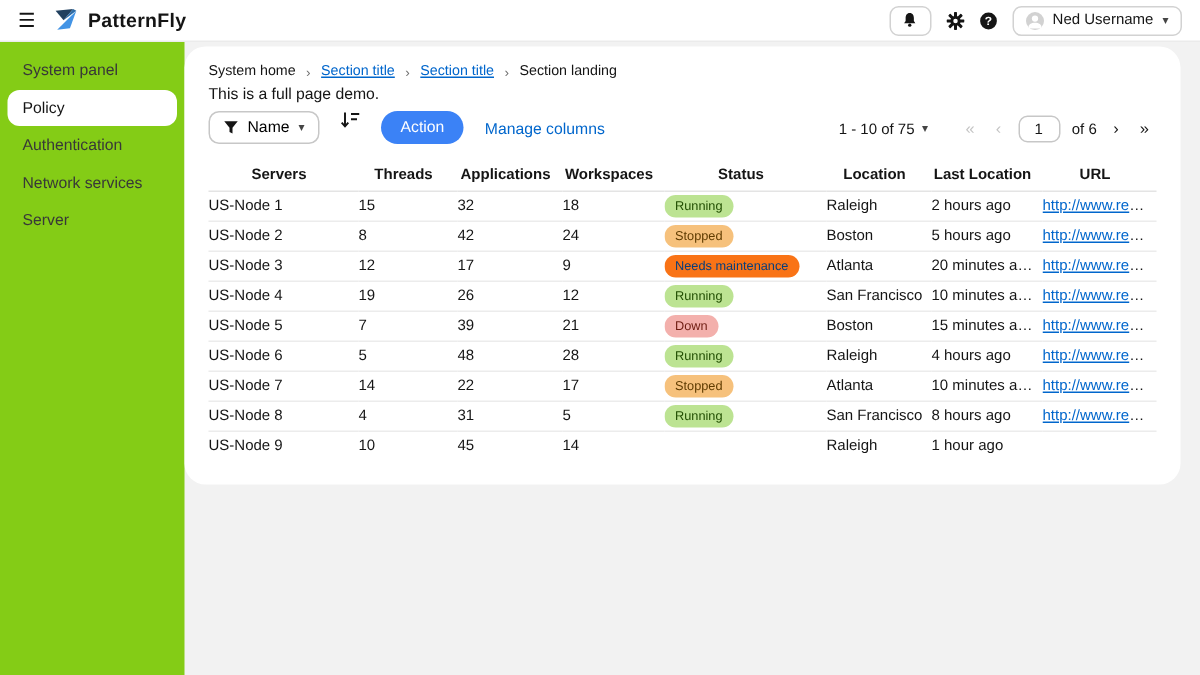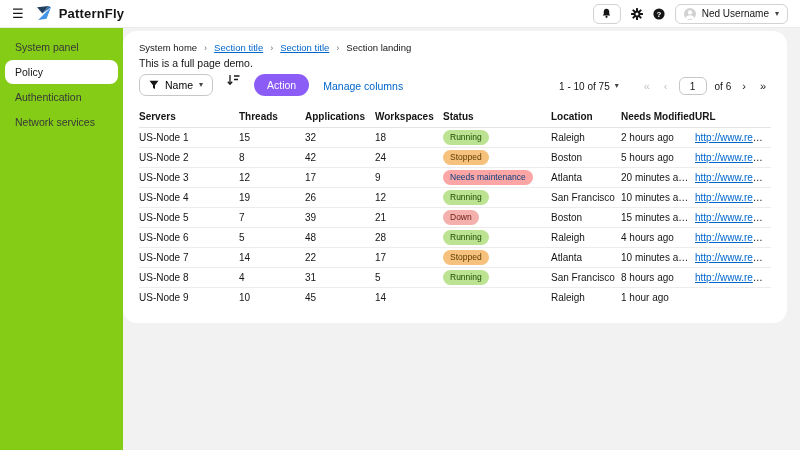--- a/index.html
+++ b/index.html
@@ -41,38 +41,38 @@
 
   
   .page-title { font-size:19px; font-weight:700; margin-top:8px; }
   .page-desc { font-size:10.5px; margin-top:4px; color:#151515; }
 
   
   .toolbar { display:flex; margin-top:5px; height:24px; }
   .filter-btn { border:1px solid #c7c7c7; border-radius:7px; background:#fff; height:22px;
                 display:flex; align-items:center; gap:6px; padding:0 9px; font-size:10.5px; cursor:pointer; }
   .sort-btn { margin-left:14px; background:none; border:none; display:flex; cursor:pointer; }
-  .action-btn { margin-left:14px; background:#8b5cf6; color:#fff; border:none; border-radius:11px;
+  .action-btn { margin-left:14px; background:#3b82f6; color:#fff; border:none; border-radius:11px;
                 height:22px; padding:0 13px; font-size:10.5px; cursor:pointer; }
   .link-btn { margin-left:14px; background:none; border:none; color:#0066cc; font-size:10.5px; cursor:pointer; }
   .toolbar-spacer { flex:1; }
 
   
   .pagination { display:flex; align-items:center; gap:6px; font-size:10px; color:#151515; }
   .pag-range { display:flex; align-items:center; gap:5px; cursor:pointer; }
   .pag-nav { display:flex; align-items:center; gap:4px; margin-left:14px; }
   .pag-arrow { background:none; border:none; font-size:11px; padding:2px 5px; cursor:pointer; color:#151515; }
   .pag-arrow.disabled { color:#c4c4c4; cursor:default; }
   .pag-input { width:28px; height:18px; border:1px solid #c7c7c7; border-radius:6px;
                text-align:center; font-size:10px; font-family:inherit; color:#151515; margin:0 2px; }
   .pag-of { margin:0 2px; }
 
   
   table { width:100%; border-collapse:collapse; table-layout:fixed; margin-top:8px; }
-  th { font-size:10px; font-weight:700; text-align:left; padding:5px 6px 5px 0;
+  th { font-size:10px; font-weight:700; text-align:center; padding:5px 6px 5px 0;
        border-bottom:1px solid #e4e4e4; color:#151515; white-space:nowrap; overflow:hidden; }
   td { font-size:10px; padding:0 6px 0 0; height:20px; border-bottom:1px solid #ececec;
        white-space:nowrap; overflow:hidden; text-overflow:ellipsis; color:#151515; }
   tr:last-child td { border-bottom:none; }
   .badge { display:inline-block; font-size:8.5px; padding:2px 7px; border-radius:8px; line-height:1.2; }
   .cell-link { color:#0066cc; text-decoration:underline; cursor:pointer; }
 </style>
 </head>
 <body>
 
@@ -125,20 +125,21 @@
   </div>
 </header>
 
 <div class="layout">
 
   <nav class="sidebar">
       <div class="nav-item">System panel</div>
       <div class="nav-item selected">Policy</div>
       <div class="nav-item">Authentication</div>
       <div class="nav-item">Network services</div>
+      <div class="nav-item">Server</div>
     </nav>
 
   <main class="main">
     <div class="card">
 
       <div class="breadcrumb">
           <span class="crumb-text">System home</span>
           <span class="crumb-sep">›</span>
           <span class="crumb-link">Section title</span>
           <span class="crumb-sep">›</span>
@@ -199,21 +200,21 @@
             <col style="width:76px">
         </colgroup>
         <thead>
             <tr>
               <th>Servers</th>
               <th>Threads</th>
               <th>Applications</th>
               <th>Workspaces</th>
               <th>Status</th>
               <th>Location</th>
-              <th>Needs Modified</th>
+              <th>Last Location</th>
               <th>URL</th>
             </tr>
           </thead>
         <tbody>
             <tr>
               <td>US-Node 1</td>
               <td>15</td>
               <td>32</td>
               <td>18</td>
               <td><span class="badge" style="background: rgb(188, 227, 146); color: rgb(32, 77, 0);">Running</span></td>
@@ -229,21 +230,21 @@
               <td><span class="badge" style="background: rgb(246, 193, 124); color: rgb(94, 59, 0);">Stopped</span></td>
               <td>Boston</td>
               <td>5 hours ago</td>
               <td><span class="cell-link">http://www.redhat.com</span></td>
             </tr>
             <tr>
               <td>US-Node 3</td>
               <td>12</td>
               <td>17</td>
               <td>9</td>
-              <td><span class="badge" style="background: #fca5a5; color: rgb(7, 62, 124);">Needs maintenance</span></td>
+              <td><span class="badge" style="background: #f97316; color: rgb(7, 62, 124);">Needs maintenance</span></td>
               <td>Atlanta</td>
               <td>20 minutes ago</td>
               <td><span class="cell-link">http://www.redhat.com</span></td>
             </tr>
             <tr>
               <td>US-Node 4</td>
               <td>19</td>
               <td>26</td>
               <td>12</td>
               <td><span class="badge" style="background: rgb(188, 227, 146); color: rgb(32, 77, 0);">Running</span></td>

